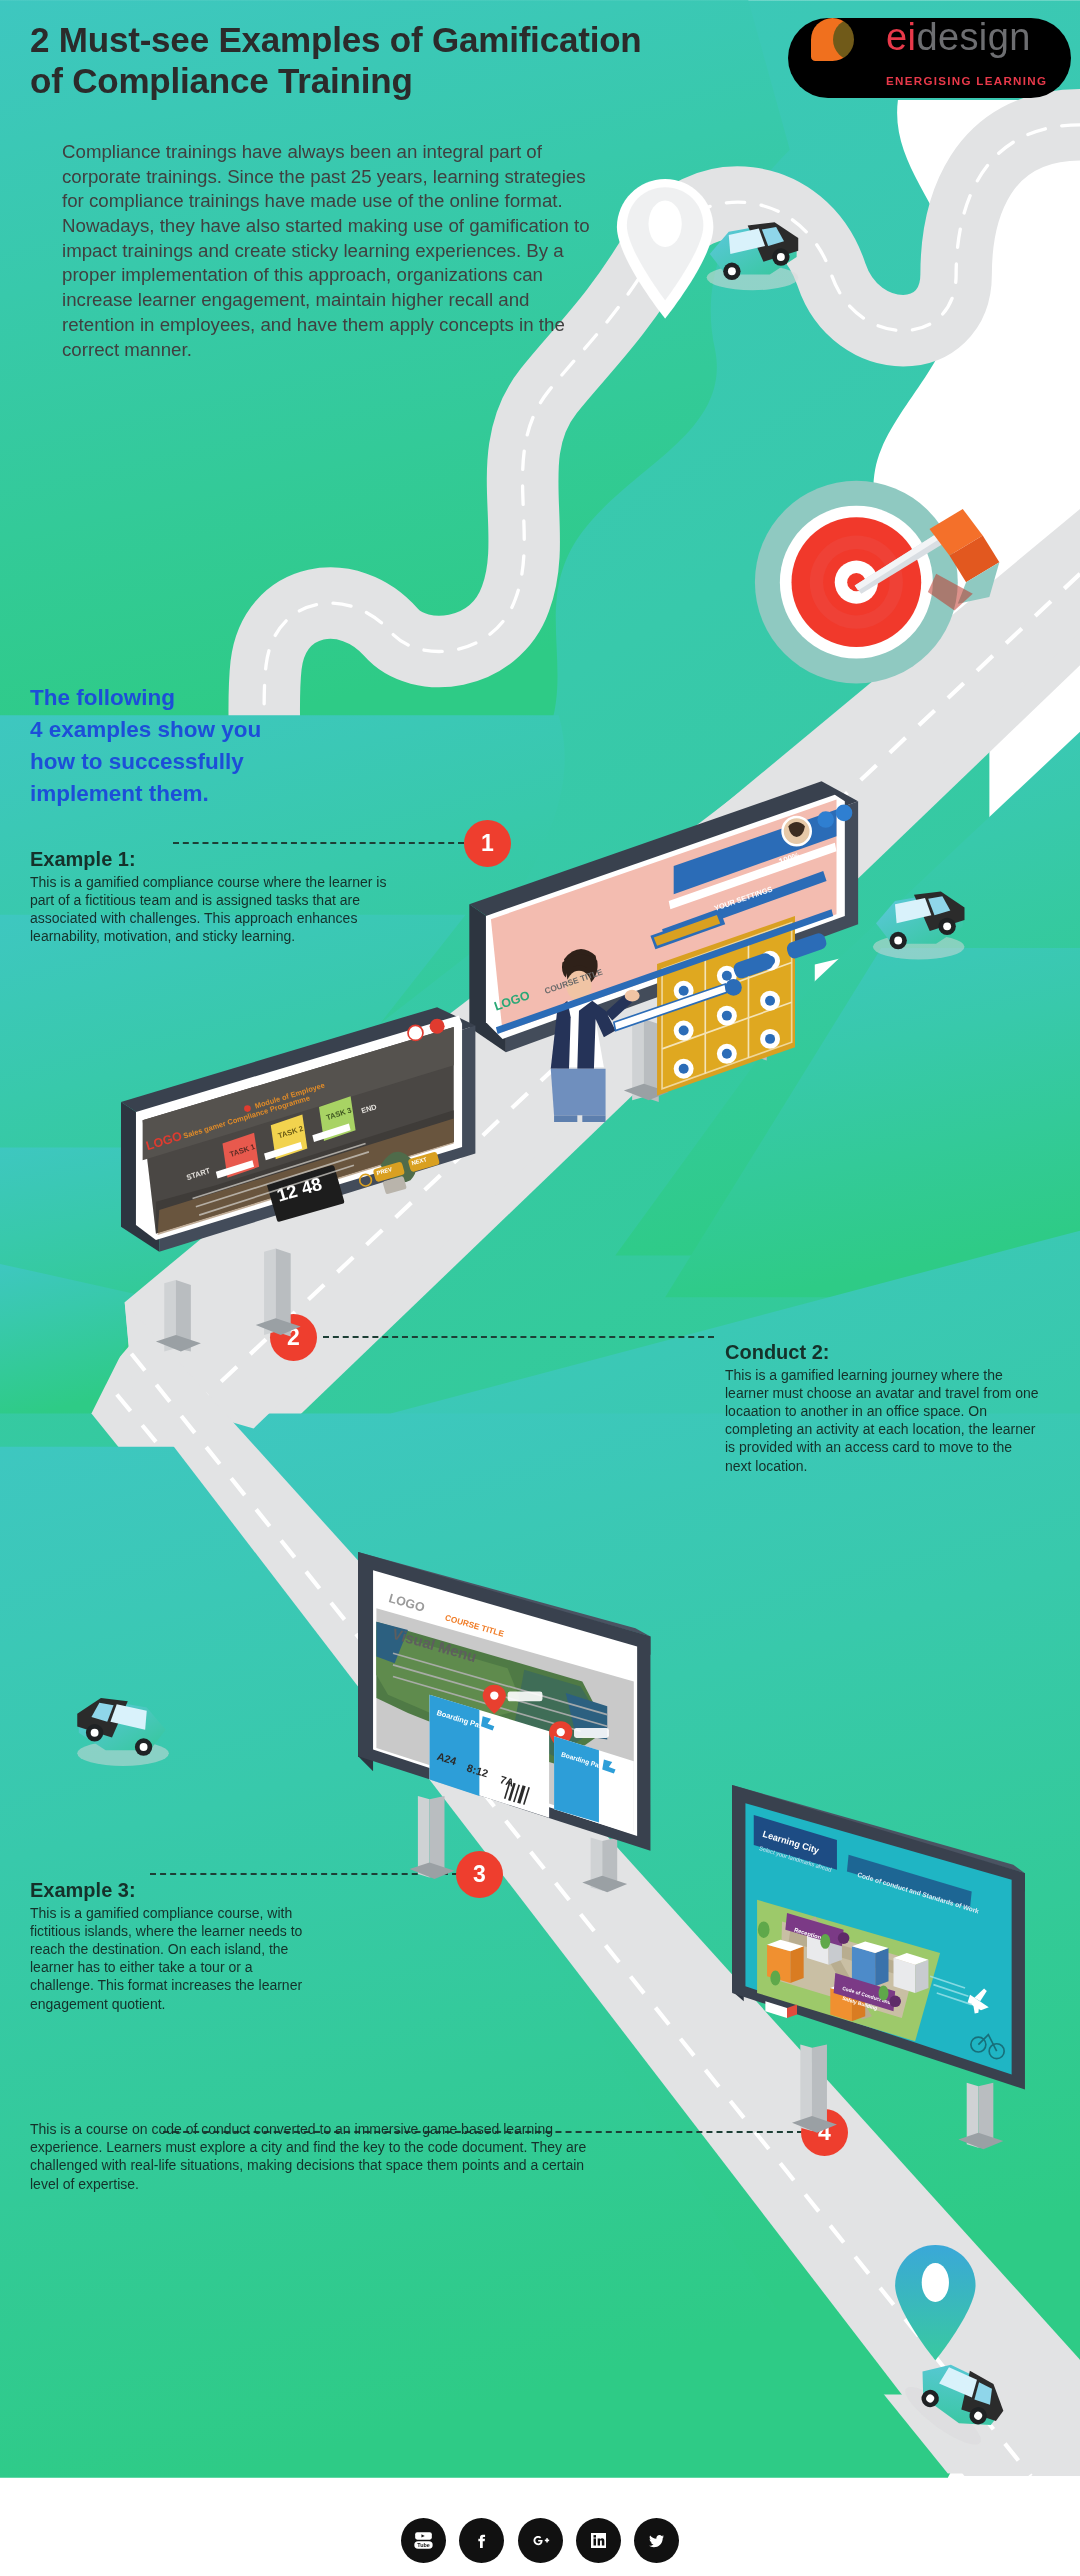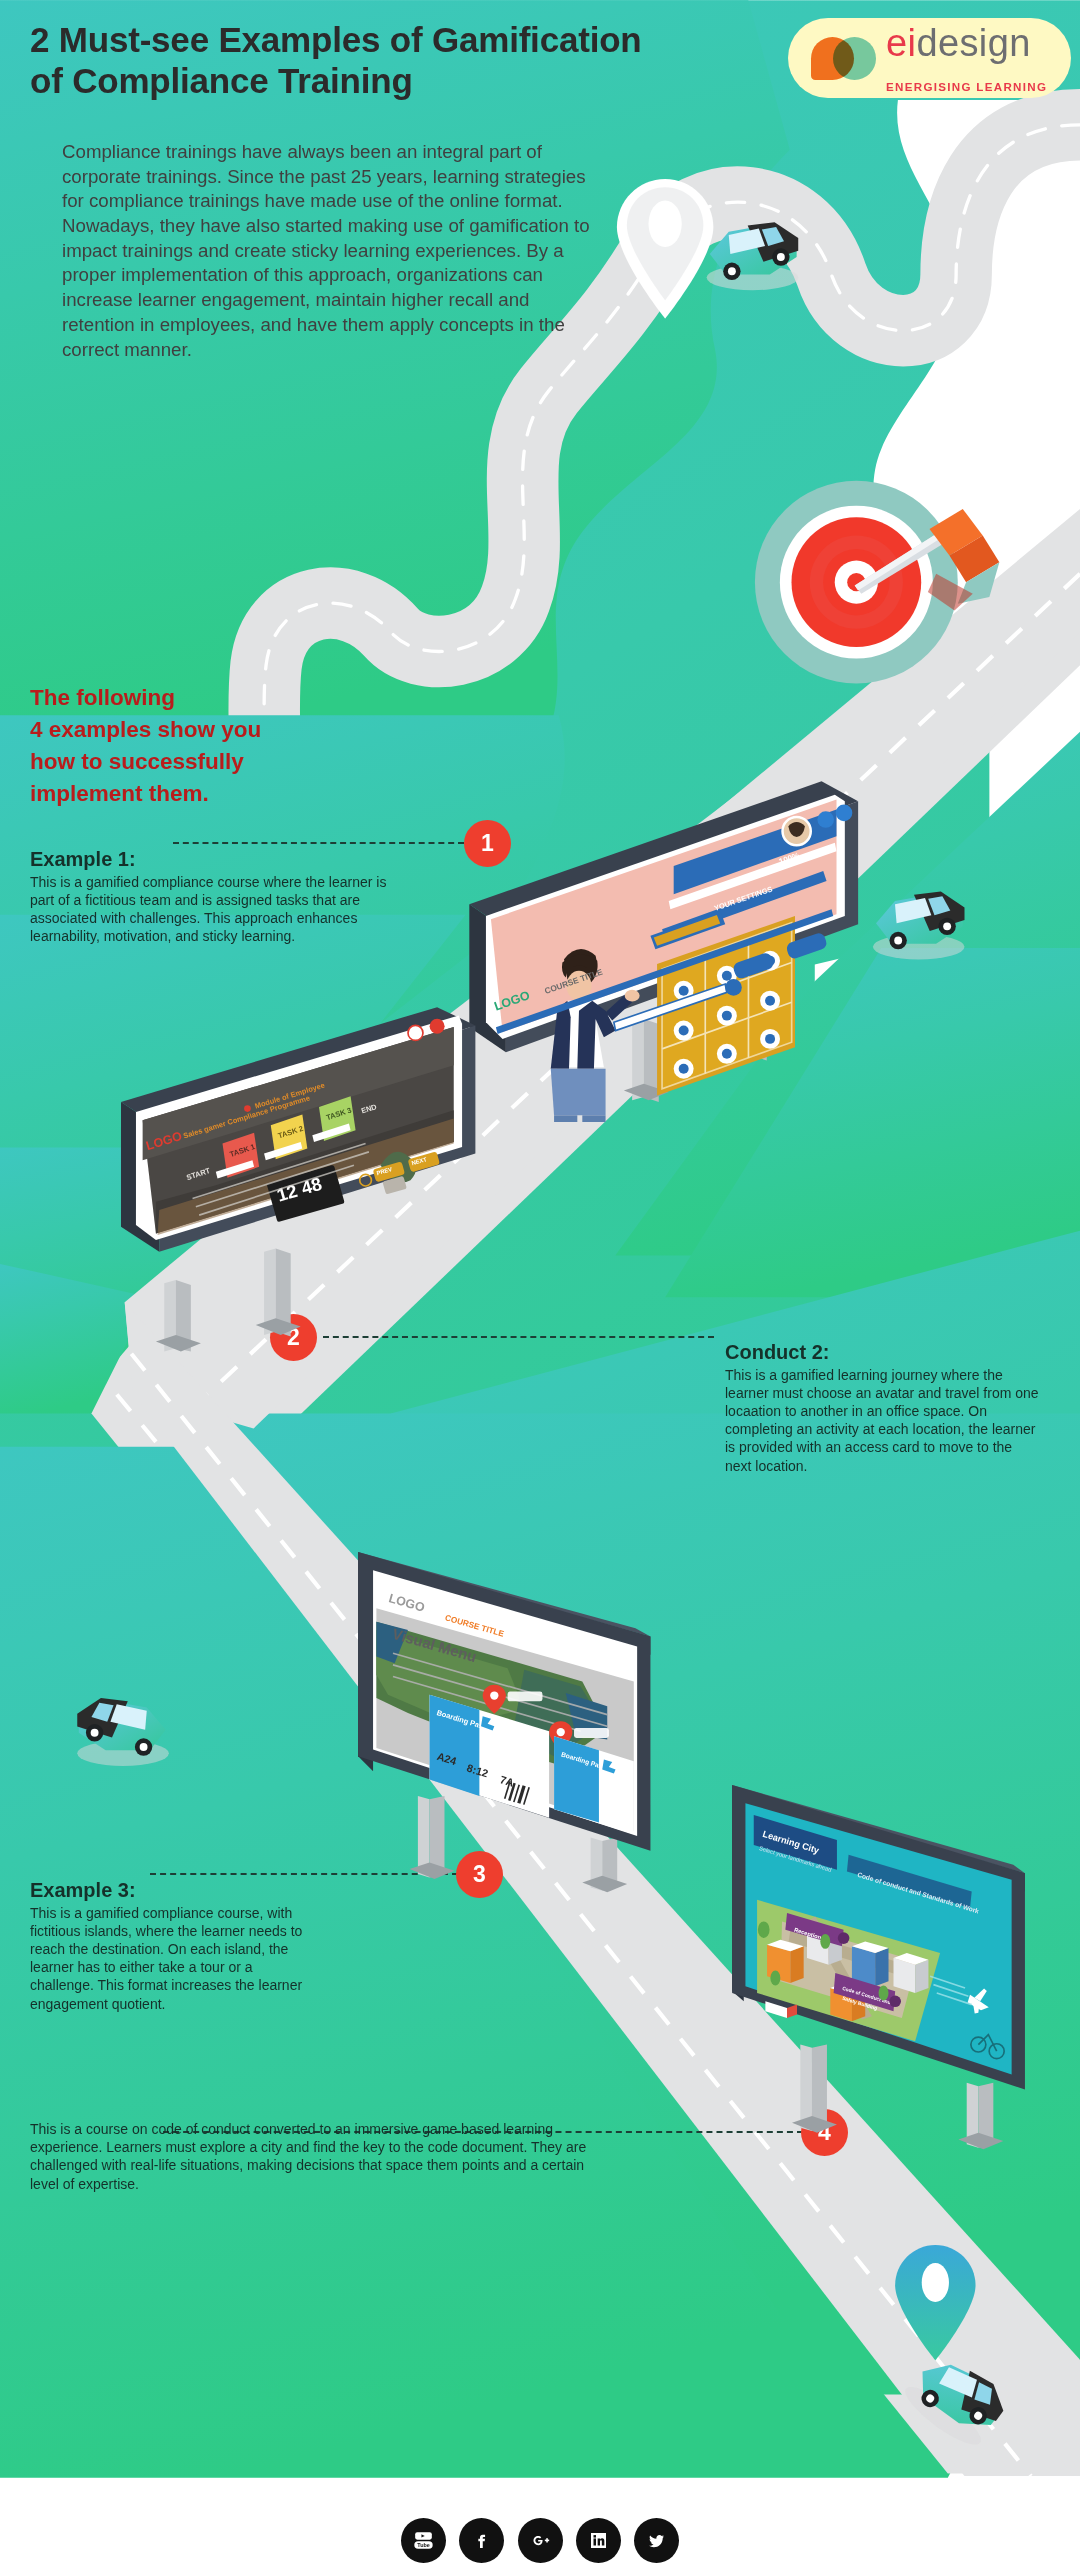--- a/index.html
+++ b/index.html
@@ -12,22 +12,22 @@
     overflow: hidden;
   }
   #stage { position:absolute; left:0; top:0; width:1080px; height:2576px; overflow:hidden; background:#ffffff; }
 
   
   .bg-svg { position:absolute; left:0; top:0; width:1080px; height:2576px; }
 
   
   .logo-pill{
     position:absolute; left:788px; top:18.3px; width:283px; height:80px;
-    background:#fef9c3; border-radius:40px;
-    display:flex; align-items:center; padding-left:23px; gap:10px;
+    background:#000000; border-radius:40px;
+    display:flex; align-items:flex-start; padding-left:23px; gap:10px;
   }
   .logo-marks{ position:relative; width:65px; height:43px; flex:0 0 auto; }
   .logo-marks .blob-o{
     position:absolute; left:0; top:0; width:43px; height:43px; background:#f0701e;
     border-radius:50% 50% 50% 10%;
   }
   .logo-marks .blob-t{
     position:absolute; left:21.6px; top:0; width:43px; height:43px; background:#77cdce;
     border-radius:50%; mix-blend-mode:multiply;
   }
@@ -43,21 +43,21 @@
     letter-spacing:-0.2px;
   }
   .intro{
     position:absolute; left:30px; top:140px; width:532px;
     font-size:18.7px; line-height:1.32; color:#404040;margin-left:32px;
   }
 
   
   .following{
     position:absolute; left:30px; top:682px; width:432px;
-    font-size:22.5px; line-height:1.42; font-weight:bold; color:#b91c1c;
+    font-size:22.5px; line-height:1.42; font-weight:bold; color:#1d4ed8;
   }
 
   
   .ex{ position:absolute; color:#15312a; }
   .ex .ex-head{ font-size:20px; font-weight:bold; margin-bottom:1.7px; white-space:nowrap;margin-top:16px; }
   .ex .ex-body{ font-size:14px; line-height:1.30; }
 
   #ex1{ left:30px; top:832px; width:358px; }
   #ex2{ left:725px; top:1325px; width:316px; }
   #ex3{ left:30px; top:1863px; width:274px; }

